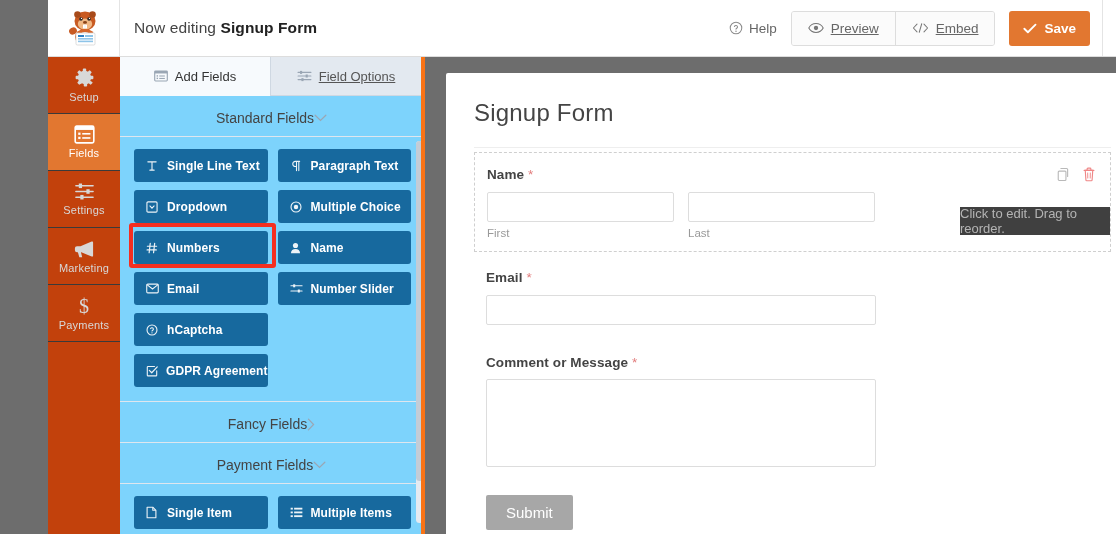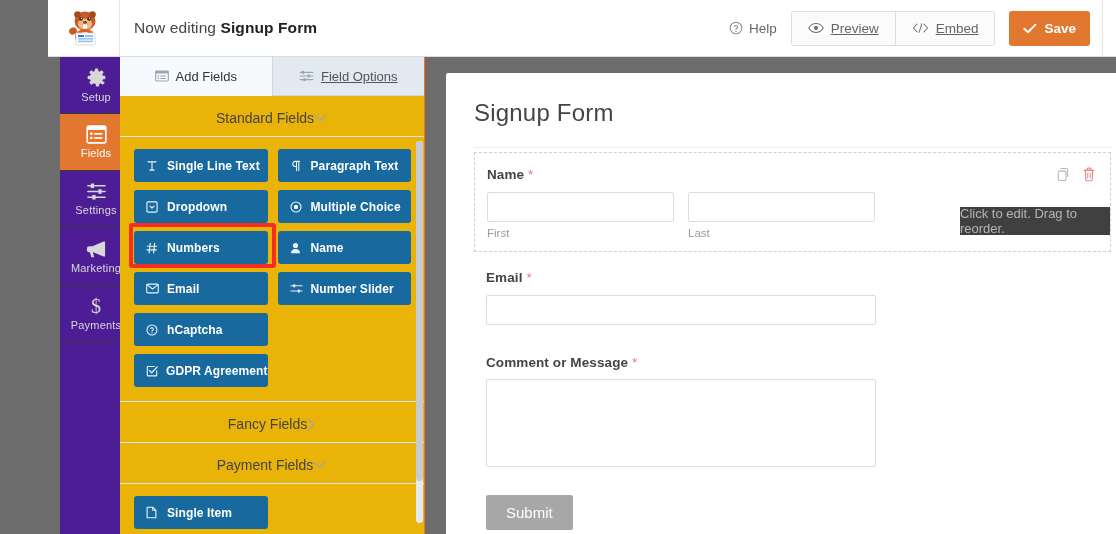--- a/index.html
+++ b/index.html
@@ -46,34 +46,34 @@
     font-size:13.5px; font-weight:bold; padding:10px 14px; cursor:pointer;
     font-family:"Liberation Sans", sans-serif;
   }
   .close-x {
     width:62px; height:56px; display:flex; align-items:center; justify-content:center;
     border-left:1px solid #e4e4e4; cursor:pointer; margin-left:12px; flex:none;
   }
 
   
   .rail {
-    position:absolute; left:12px; top:57px; width:72px; height:477px;
-    background:#4c1d95;
+    position:absolute; left:0; top:57px; width:72px; height:477px;
+    background:#c2410c;
   }
   .rail-item {
     height:57px; display:flex; flex-direction:column; align-items:center; justify-content:center;
     gap:3px; color:#d8d8d8; cursor:pointer; border-bottom:1px solid #3a3a3a;
   }
   .rail-item .rlabel { font-size:11px; letter-spacing:.2px; }
   .rail-item.active { background:#e27730; color:#fff; }
 
   
   .panel {
     position:absolute; left:72px; top:57px; width:305px; height:477px;
-    background:#eab308; border-right:1px solid #f97316; overflow:hidden;
+    background:#7dd3fc; border-right:4px solid #f97316; overflow:hidden;
   }
   .tabs { display:flex; height:39px; background:#e3e9f0; }
   .tab {
     flex:1; display:flex; align-items:center; justify-content:center; gap:7px;
     font-size:13px; color:#555; cursor:pointer; background:#e3e9f0;
     border-bottom:1px solid #cfd8e2;
   }
   .tab.active { background:#f7fafd; border-bottom:1px solid #f7fafd; color:#333; }
   .tab + .tab { border-left:1px solid #cfd8e2;text-decoration:underline; }
 
@@ -438,20 +438,35 @@
       <div class="grid">
         <button class="fbtn">
           <span class="fi">
             <svg class="icon-svg" width="11" height="13" viewBox="0 0 12 14">
                 <path d="M1.2 1.2h6.2l3.4 3.4v8.2H1.2Z" fill="none" stroke="#fff" stroke-width="1.2" stroke-linejoin="round"></path>
                 <path d="M7.4 1.2v3.4h3.4" fill="none" stroke="#fff" stroke-width="1.2" stroke-linejoin="round"></path>
               </svg>
           </span>
           <span>Single Item</span>
         </button>
+        <button class="fbtn">
+          <span class="fi">
+            <svg class="icon-svg" width="13" height="11" viewBox="0 0 14 12">
+                <g fill="#fff">
+                  <rect x="0.6" y="0.8" width="2.4" height="2"></rect>
+                  <rect x="4.4" y="0.8" width="9" height="2"></rect>
+                  <rect x="0.6" y="4.9" width="2.4" height="2"></rect>
+                  <rect x="4.4" y="4.9" width="9" height="2"></rect>
+                  <rect x="0.6" y="9" width="2.4" height="2"></rect>
+                  <rect x="4.4" y="9" width="9" height="2"></rect>
+                </g>
+              </svg>
+          </span>
+          <span>Multiple Items</span>
+        </button>
       </div>
 
       <div class="pscroll-track"></div>
       <div class="pscroll-thumb"></div>
     </div>
 
     <div class="redbox" style="left:9px; top:166px; width:147px; height:45px;"></div>
   </div>
 
   <div class="canvas">

